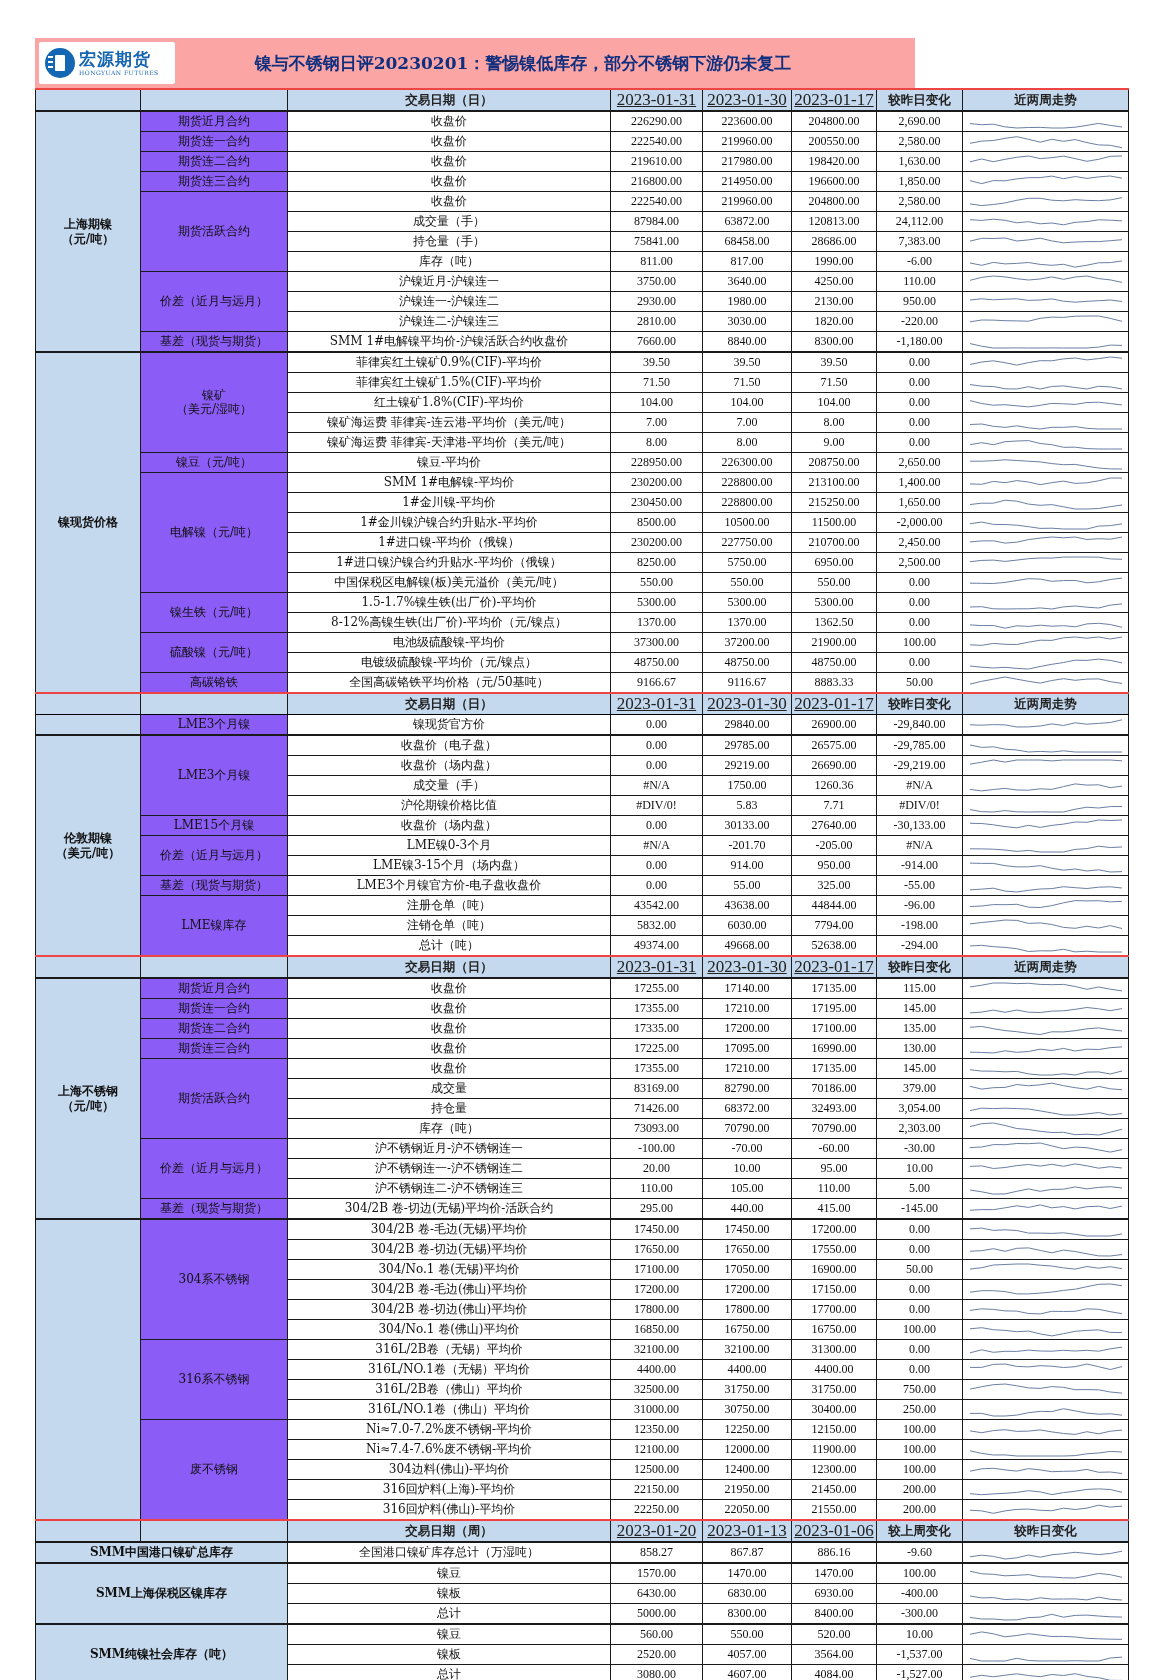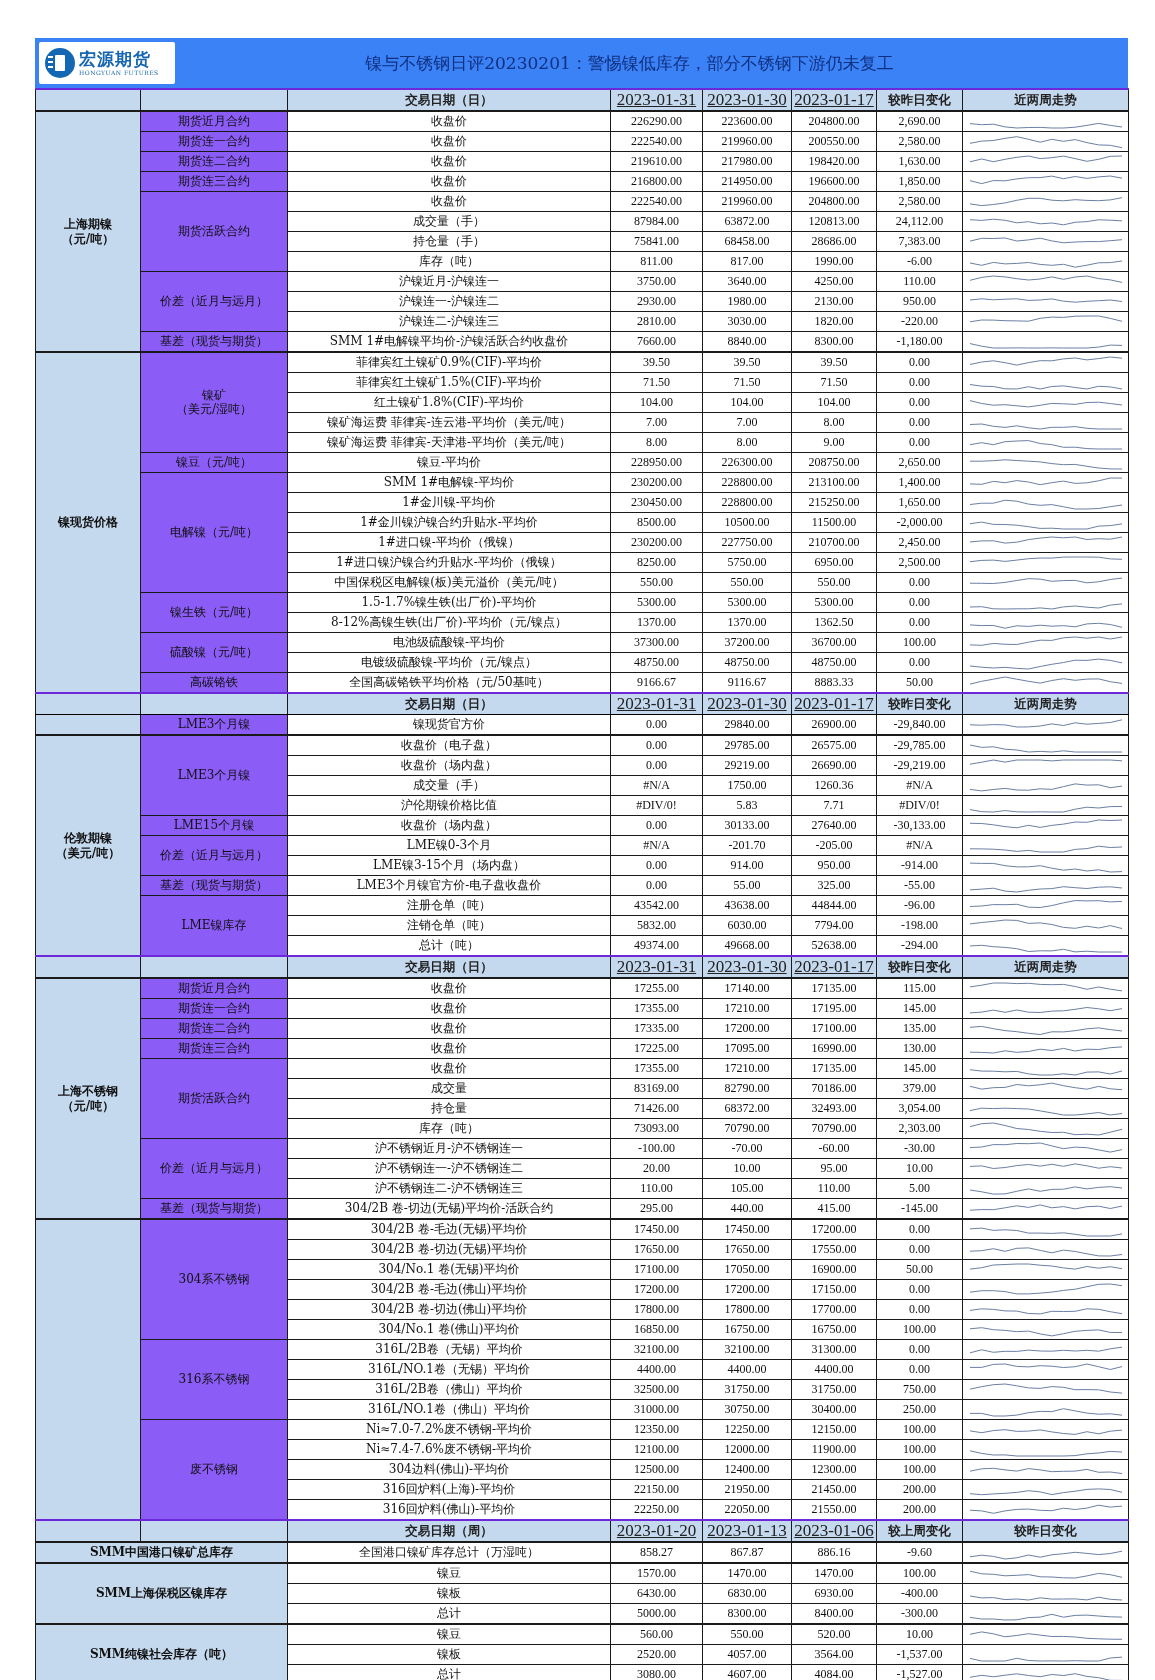--- a/index.html
+++ b/index.html
@@ -1,42 +1,42 @@
 <!DOCTYPE html>
 <html><head>
 <meta charset="utf-8">
 <style>
   html,body{margin:0;padding:0;background:#ffffff;}
   .page{position:relative;width:1155px;height:1680px;background:#ffffff;overflow:hidden;
         font-family:"DejaVu Serif",serif;}
-  .titlebar{position:absolute;left:35px;top:38px;width:1093px;height:50px;background:#3b82f6;
+  .titlebar{position:absolute;left:35px;top:38px;width:880px;height:50px;background:#fca5a5;
             display:flex;align-items:center;}
   .logo{position:absolute;left:4px;top:4px;width:136px;height:42px;background:#ffffff;
         display:flex;align-items:center;gap:4px;padding-left:6px;box-sizing:border-box;border-radius:2px;}
   .logo-mark{width:30px;height:30px;border-radius:50%;background:#1467b3;position:relative;flex:0 0 auto;}
   .logo-mark::after{content:"";position:absolute;left:10px;top:7px;width:10px;height:16px;background:#ffffff;border-radius:1px;}
   .logo-mark::before{content:"";position:absolute;left:3px;top:8px;width:5px;height:2px;background:#fff;box-shadow:0 5px 0 #fff,0 10px 0 #fff;}
   .logo-text{display:flex;flex-direction:column;line-height:1;}
   .logo-cn{font-size:17px;font-weight:bold;color:#1565b0;letter-spacing:1px;}
   .logo-en{font-size:6px;color:#1565b0;margin-top:2px;letter-spacing:.5px;}
-  .title{flex:1;text-align:center;padding-left:96px;font-size:17px;font-weight:normal;color:#10307f;}
+  .title{flex:1;text-align:center;padding-left:96px;font-size:17px;font-weight:bold;color:#10307f;}
   table.report{position:absolute;left:35px;top:88px;border-collapse:collapse;table-layout:fixed;}
   table.report td{border:1px solid #1a1a1a;padding:0 2px;height:18.9px;overflow:hidden;white-space:nowrap;
        text-align:center;vertical-align:middle;font-size:12px;color:#111;}
   td.sec{background:#c5d9ee;font-weight:bold;font-size:13px;white-space:normal;line-height:1.25;margin-top:16px;}
   td.sub{background:#8b5cf6;font-weight:normal;font-size:12.5px;white-space:normal;line-height:1.15;}
   td.blankc{background:#c5d9ee;}
   td.ind{background:#ffffff;font-size:12px;}
   td.val{background:#ffffff;font-family:"Liberation Serif",serif;font-size:12.5px;}
   td.chg{font-family:"Liberation Serif",serif;font-size:12.5px;}
   td.spark{background:#ffffff;padding:0;}
   .r{color:#ff0000;} .g{color:#00b050;} .k{color:#000000;}
   tr.hrow td{background:#c5d9ee;font-weight:bold;font-size:12.5px;color:#222;}
   tr.hrow td.date{font-family:"Liberation Serif",serif;font-weight:normal;font-size:17px;color:#222;text-decoration:underline;}
-  tr.hrow td{border-top:2px solid #6d28d9;border-bottom:1.5px solid #000;}
+  tr.hrow td{border-top:2px solid #ef4444;border-bottom:1.5px solid #000;}
   tr.subtop td{border-top-width:1.5px;}
   tr.sectop td{border-top-width:2px;}
   svg.sl{display:block;margin:1px auto 0 auto;}
 </style>
 </head>
 <body>
 
 <div class="page">
   <div class="titlebar">
     <div class="logo">
@@ -393,21 +393,21 @@
             <svg class="sl" width="160" height="18" viewBox="0 0 160 18">
               <polyline points="4.0,10.9 15.7,11.6 27.4,11.5 39.1,14.2 50.8,11.8 62.5,12.4 74.2,11.2 85.8,12.2 97.5,11.7 109.2,12.8 120.9,9.9 132.6,9.3 144.3,10.5 156.0,13.3" fill="none" stroke="#6b7fa3" stroke-width="1"></polyline>
             </svg>
           </td>
         </tr>
         <tr class="subtop">
           <td class="sub" rowspan="2">硫酸镍（元/吨）</td>
           <td class="ind">电池级硫酸镍-平均价</td>
           <td class="val">37300.00</td>
           <td class="val">37200.00</td>
-          <td class="val">36700.00</td>
+          <td class="val">21900.00</td>
           <td class="chg r">100.00</td>
           <td class="spark">
             <svg class="sl" width="160" height="18" viewBox="0 0 160 18">
               <polyline points="4.0,10.9 15.7,11.3 27.4,9.4 39.1,10.3 50.8,10.5 62.5,8.2 74.2,6.2 85.8,6.4 97.5,3.8 109.2,3.0 120.9,4.2 132.6,3.0 144.3,5.0 156.0,3.0" fill="none" stroke="#6b7fa3" stroke-width="1"></polyline>
             </svg>
           </td>
         </tr>
         <tr>
           <td class="ind">电镀级硫酸镍-平均价（元/镍点）</td>
           <td class="val">48750.00</td>

